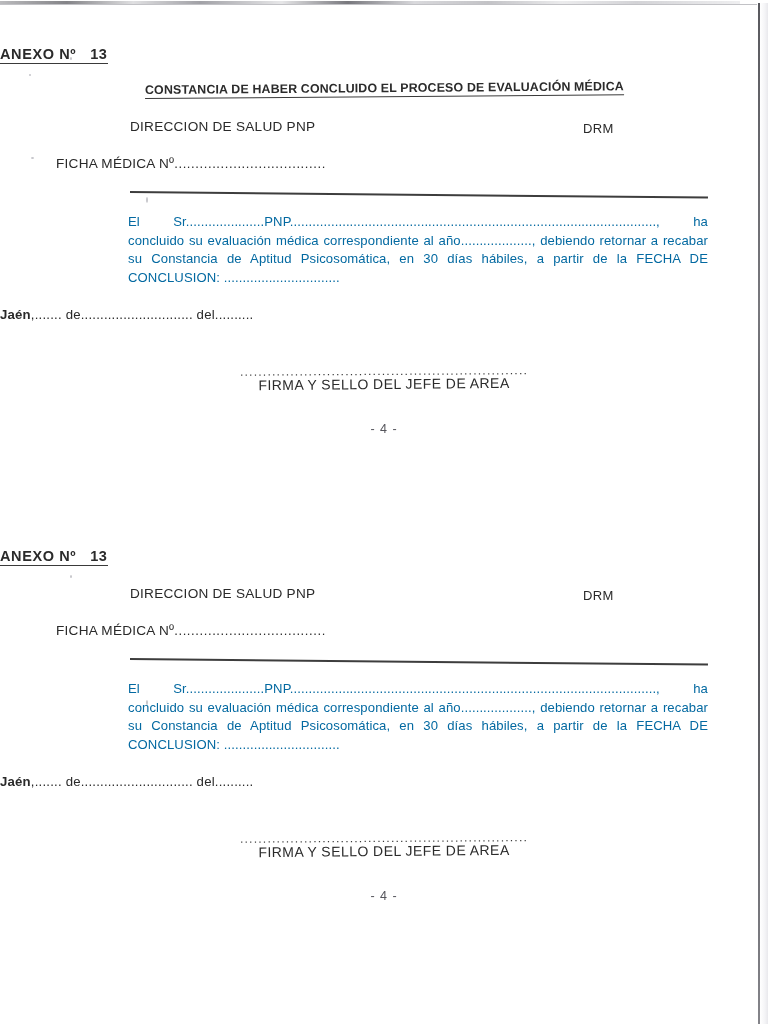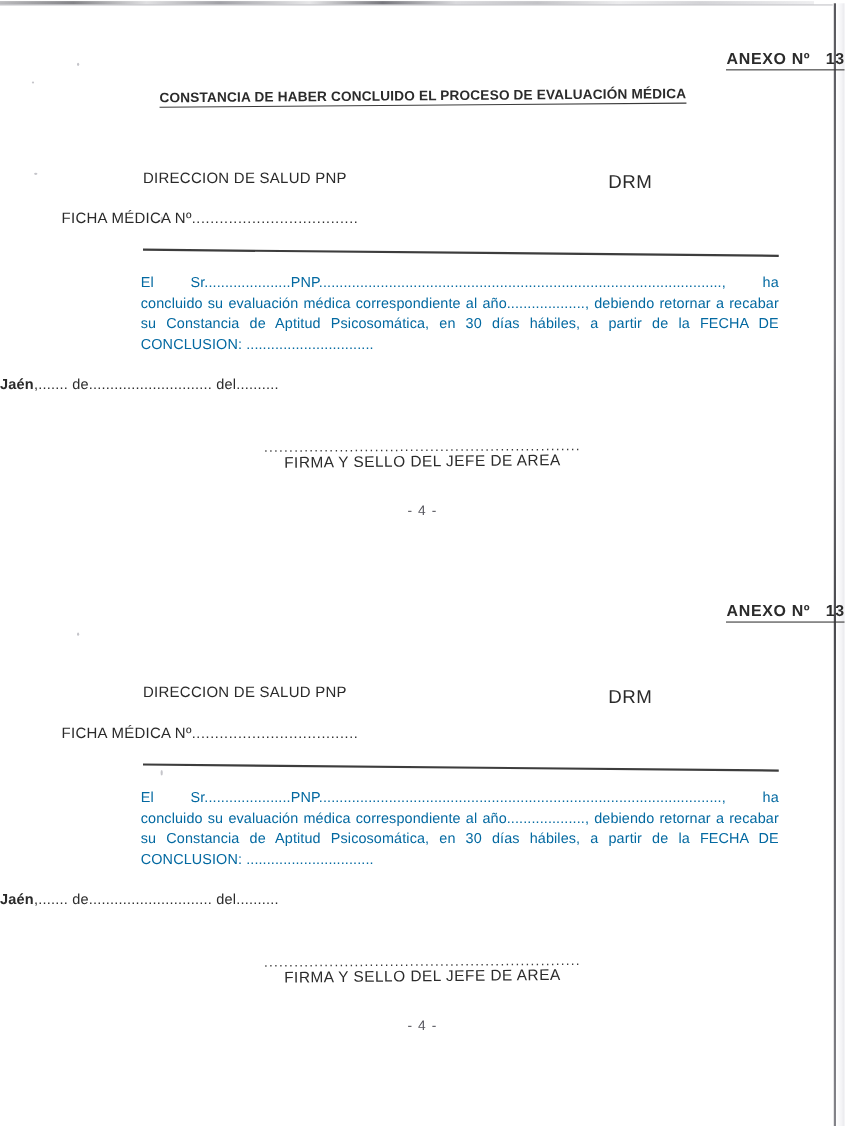--- a/index.html
+++ b/index.html
@@ -63,21 +63,21 @@
     border-radius: 50%;
   }
 
   
   .copy {
     position: absolute;
     left: 0; width: 768px;
   }
 
   .anexo-title {
-    text-align: right;
+    text-align: left;
     font-size: 14.5px;
     font-weight: 700;
     letter-spacing: 0.6px;
     color: #2b2b2b;
   }
   .anexo-title .u {
     border-bottom: 1.6px solid #3a3a3a;
     padding-bottom: 1px;
     display: inline-block;
   }
@@ -96,30 +96,30 @@
     letter-spacing: 0.15px;
     border-bottom: 1.6px solid #3a3a3a;
     padding-bottom: 1px;
     color: #2b2b2b;
     transform: rotate(-0.45deg);
     transform-origin: left center;
   }
 
   .head-row {
     position: relative;
-    margin-top: 56px;
+    margin-top: 20px;
     padding: 0 48px 0 130px;
     font-size: 13.6px;
     letter-spacing: 0.25px;
   }
   .head-row .drm {
     position: absolute;
-    left: 553px;
+    left: 583px;
     top: 2px;
-    font-size: 17px;
+    font-size: 13px;
     letter-spacing: 0.4px;
   }
 
   .ficha-row {
     margin-top: 22px;
     padding-left: 56px;
     font-size: 13.6px;
     letter-spacing: 0.25px;
     white-space: nowrap;
   }

